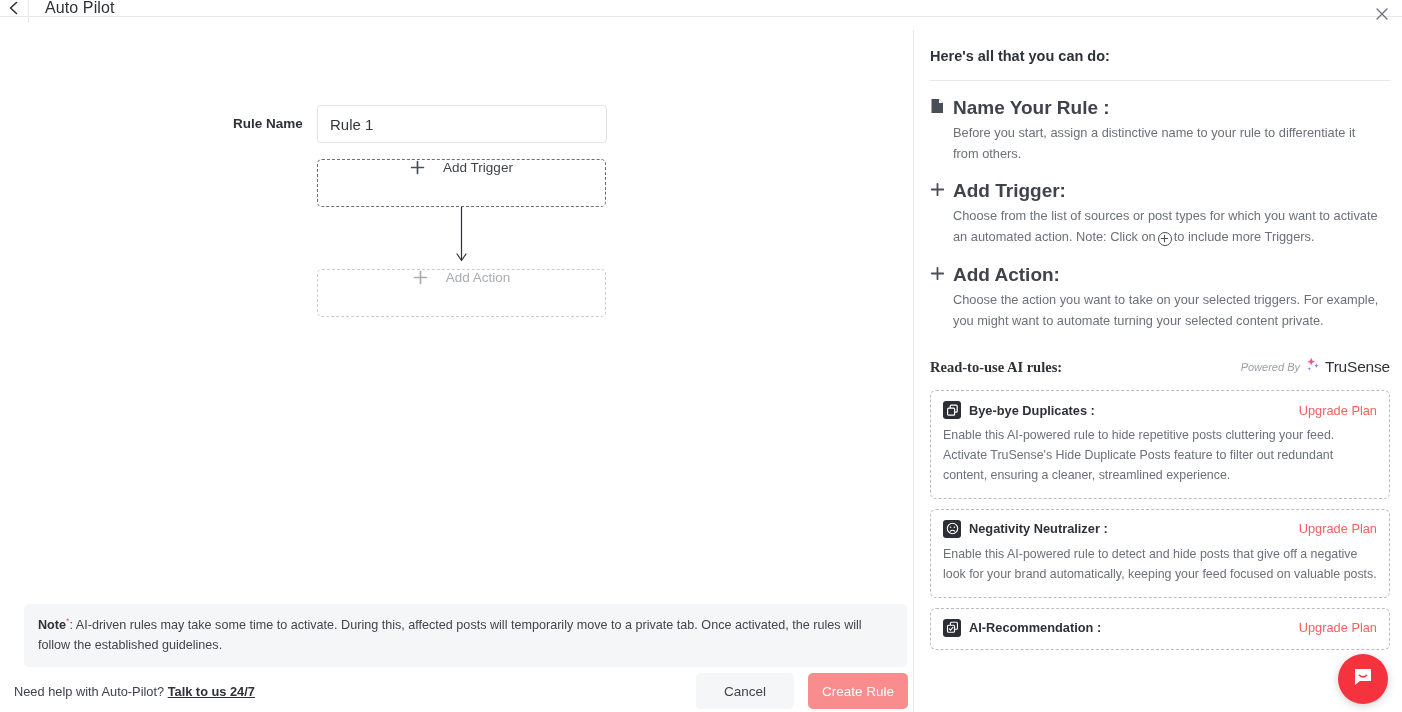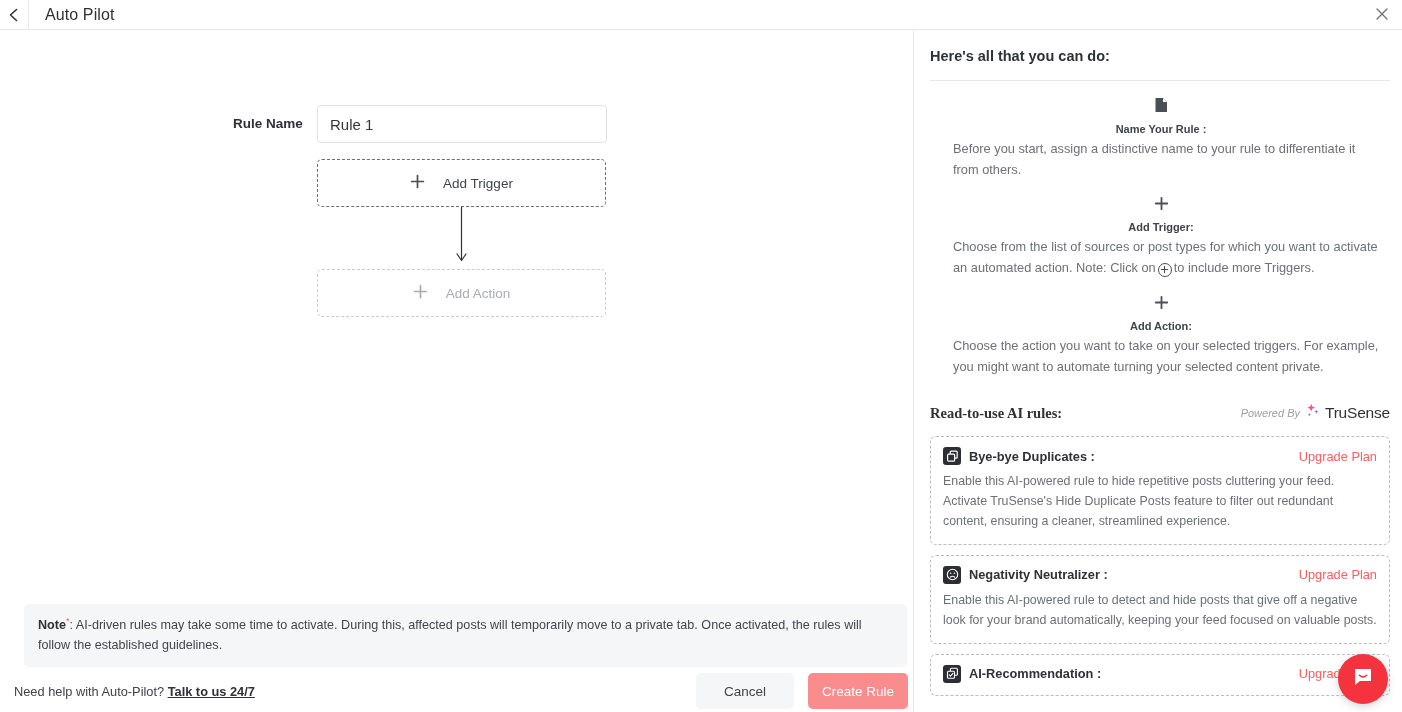--- a/index.html
+++ b/index.html
@@ -6,21 +6,21 @@
   html, body {
     width: 1402px; height: 712px;
     font-family: "Liberation Sans", sans-serif;
     background: #ffffff;
     overflow: hidden;
   }
   body { position: relative; }
 
   
   .topbar {
-    position: absolute; top: 0; left: 0; width: 1402px; height: 30px;
+    position: absolute; top: 0; left: 0; width: 1402px; height: 17px;
     background: #ffffff;
     border-bottom: 1px solid #e8e8ea;
     display: flex; align-items: center;
   }
   .back-btn {
     width: 28px; height: 30px;
     display: flex; align-items: center; justify-content: center;
     cursor: pointer;
   }
   .back-btn svg { display: block; }
@@ -71,21 +71,21 @@
     font-family: "Liberation Sans", sans-serif;
     outline: none; background: #fff;
   }
   .rule-input::placeholder { color: #b8bbc2; }
 
   .node-wrap { padding-left: 305px; }
   .node {
     width: 289px; height: 48px;
     border: 1px dashed #6b6f76;
     border-radius: 5px;
-    display: flex; align-items: center; justify-content: center;
+    display: flex; justify-content: center;
     gap: 18px;
     cursor: pointer;
     background: #fff;
   }
   .node.muted { border-color: #c9ccd2; }
   .node-label { font-size: 13.5px; color: #3f434b; }
   .node.muted .node-label { color: #a8acb4; }
   .plus-ico { display: block; }
 
   .connector {
@@ -140,23 +140,22 @@
   .rp-title {
     font-size: 14.5px; font-weight: bold; color: #2e3138;
     padding-left: 2px;
   }
   .rp-rule {
     height: 1px; background: #e8e8ea; margin: 16px 2px 16px 2px;
   }
   .sec { margin-bottom: 16px; }
   .sec-head {
     display: flex; align-items: center; gap: 8px;
-    font-size: 11px; font-weight: bold; color: #3f434b;
+    font-size: 19px; font-weight: bold; color: #3f434b;
     padding-left: 2px;
-    flex-direction: column;
   }
   .sec-body {
     font-size: 12.8px; line-height: 1.62; color: #6c7079;
     padding-left: 25px; padding-right: 8px; margin-top: 4px;
   }
   .inline-plus {
     display: inline-flex; align-items: center; justify-content: center;
     width: 14px; height: 14px; border: 1px solid #4a4e56;
     border-radius: 50%; vertical-align: -2px; margin: 0 2px;
   }

